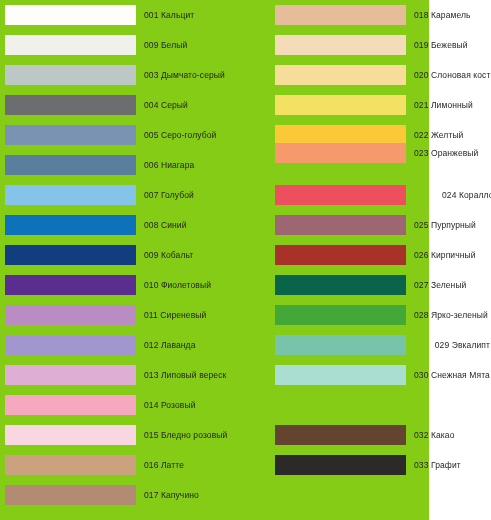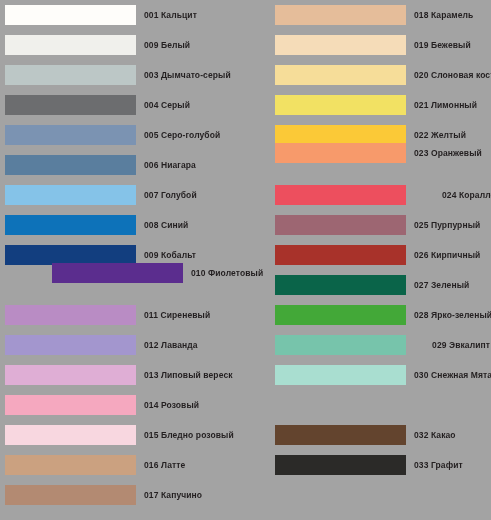--- a/index.html
+++ b/index.html
@@ -10,24 +10,23 @@
   }
   body {
     width: 491px;
     height: 520px;
     font-family: "Liberation Sans", "DejaVu Sans", sans-serif;
     overflow: hidden;
     position: relative;
   }
   #palette-sheet {
     position: relative;
-    width: 491px;
+    width: 429px;
     height: 520px;
-    background: #a3a3a3;
-    font-weight: bold;
+    background: #84cc16;
   }
   .palette-column {
     position: absolute;
     top: 0;
     width: 245px;
     height: 520px;
   }
   #column-left  { left: 0px; }
   #column-right { left: 245px; }
 
@@ -95,21 +94,21 @@
         <div class="swatch-label">007 Голубой</div>
       </div>
       <div class="swatch-row" style="top: 210px;">
         <div class="swatch-chip" style="background-color: rgb(13, 114, 185);"></div>
         <div class="swatch-label">008 Синий</div>
       </div>
       <div class="swatch-row" style="top: 240px;">
         <div class="swatch-chip" style="background-color: rgb(18, 62, 127);"></div>
         <div class="swatch-label">009 Кобальт</div>
       </div>
-      <div class="swatch-row" style="top: 258px; padding-left: 47px;">
+      <div class="swatch-row" style="top: 270px;">
         <div class="swatch-chip" style="background-color: rgb(91, 45, 142);"></div>
         <div class="swatch-label">010 Фиолетовый</div>
       </div>
       <div class="swatch-row" style="top: 300px;">
         <div class="swatch-chip" style="background-color: rgb(185, 140, 196);"></div>
         <div class="swatch-label">011 Сиреневый</div>
       </div>
       <div class="swatch-row" style="top: 330px; justify-content: space-between;">
         <div class="swatch-chip" style="background-color: rgb(163, 150, 206);"></div>
         <div class="swatch-label">012 Лаванда</div>

